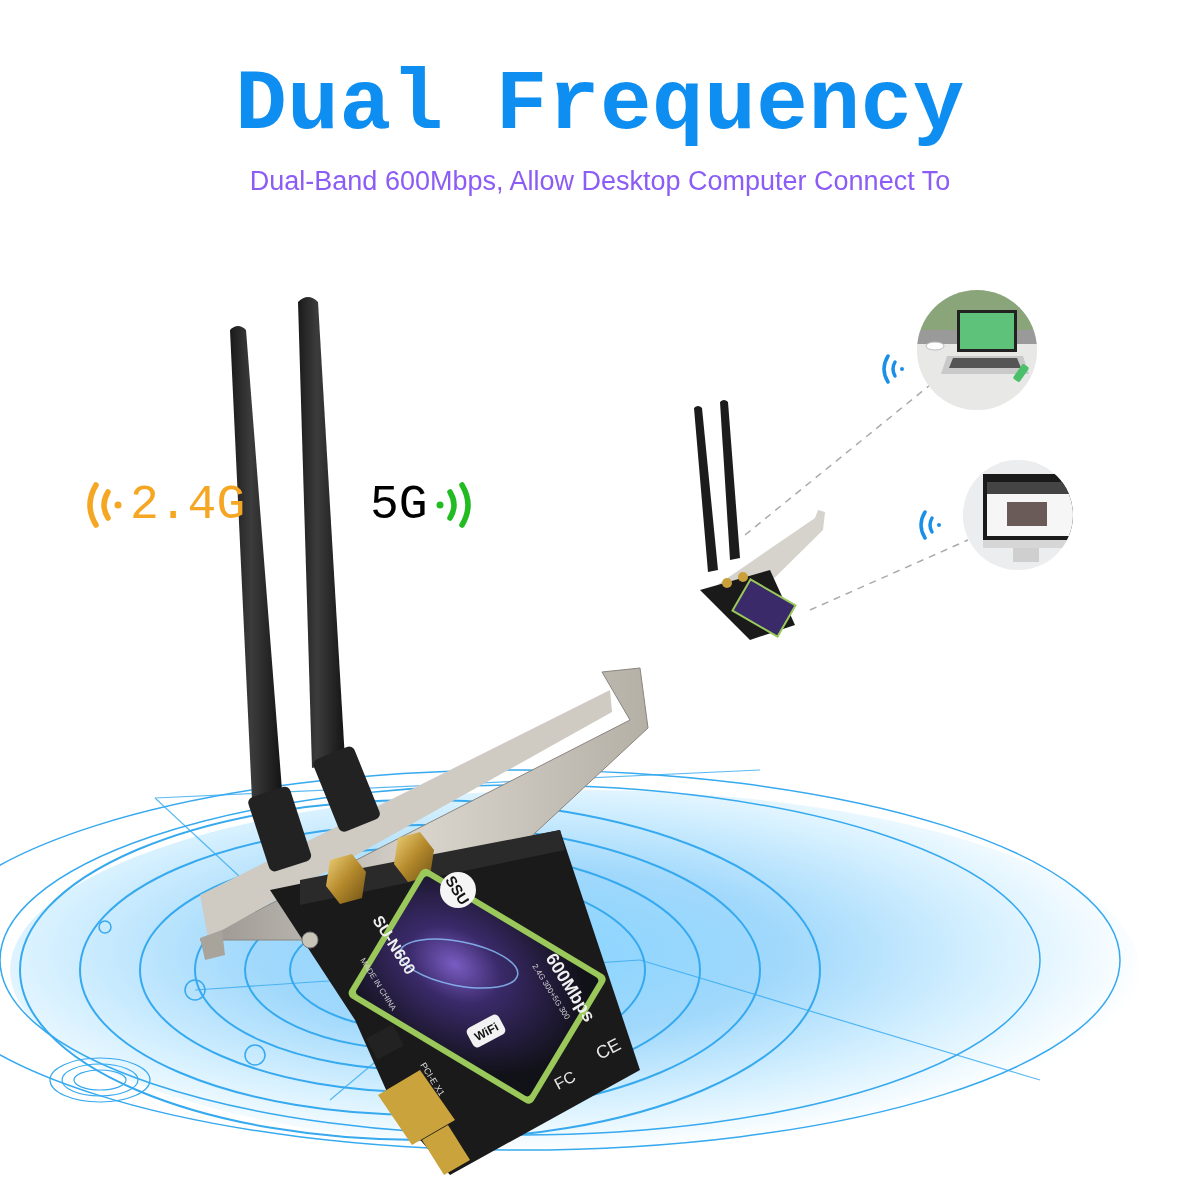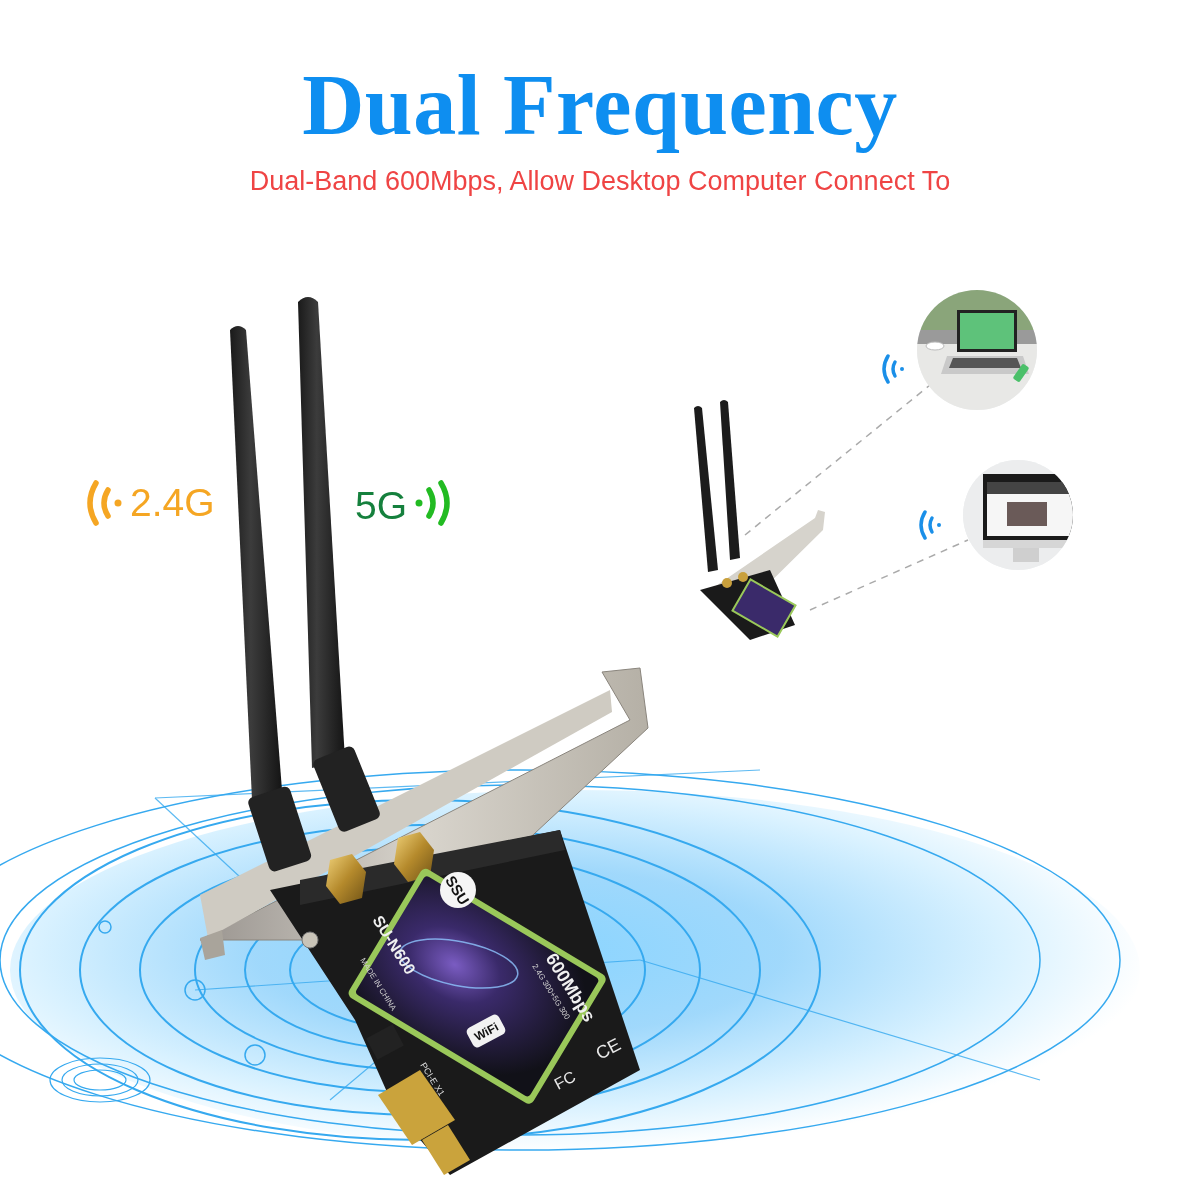--- a/index.html
+++ b/index.html
@@ -1,34 +1,34 @@
 <!DOCTYPE html>
 <html><head>
 <meta charset="utf-8">
 <style>
   * { margin: 0; padding: 0; box-sizing: border-box; }
   html, body { width: 1200px; height: 1200px; background: #ffffff; overflow: hidden; }
   body { position: relative; font-family: "Liberation Sans", sans-serif; }
 
   .headline {
     position: absolute; left: 0; top: 62px; width: 1200px; text-align: center;
-    font-family: Liberation Serif, serif; font-weight: 700;
+    font-family: Liberation Mono, monospace; font-weight: 700;
     font-size: 86px; letter-spacing: 0.5px; color: #0e8ef0; line-height: 1;
   }
   .subtitle {
     position: absolute; left: 0; top: 166px; width: 1200px; text-align: center;
     font-family: "Liberation Sans", sans-serif; font-size: 27px; line-height: 31px;
-    color: #ef4444;
+    color: #8b5cf6;
   }
   .subtitle span { display: block; }
 
   .band-label { position: absolute; top: 478px; display: flex; align-items: center;
-    font-family: Liberation Sans, sans-serif; font-size: 39px; }
+    font-family: Liberation Mono, monospace; font-size: 48px; }
   .band-24 { left: 84px; color: #f5a623; }
-  .band-5 { left: 349px; color: #15803d; align-items: flex-end; }
+  .band-5 { left: 364px; color: #000000; }
   .band-label svg { display: block; }
   .band-label .txt { margin: 0 6px; }
 
   .scene { position: absolute; left: 0; top: 0; width: 1200px; height: 1200px; }
   .ripple-glow { position: absolute; left: 10px; top: 790px; width: 1130px; height: 360px;
     border-radius: 50%;
     background: radial-gradient(ellipse at 45% 45%, rgba(130,210,255,0.95) 0%, rgba(120,200,250,0.7) 30%, rgba(170,225,255,0.45) 55%, rgba(255,255,255,0) 72%); }
 
   .device-circle { position: absolute; border-radius: 50%; overflow: hidden;
     background: #eef1f2; }

